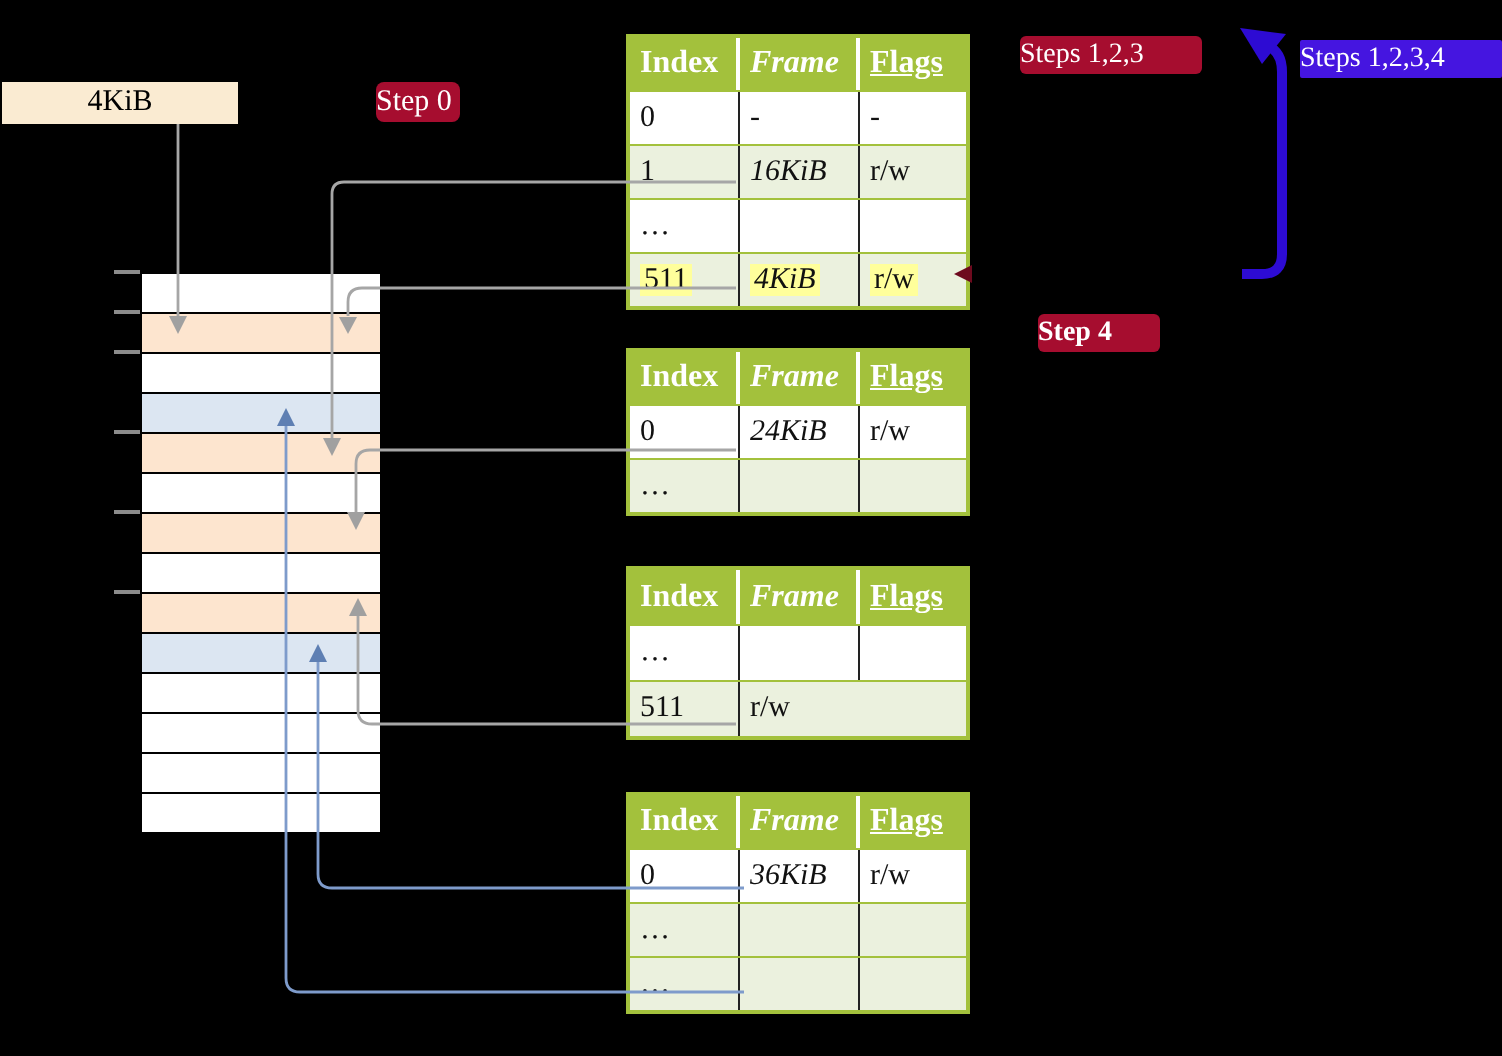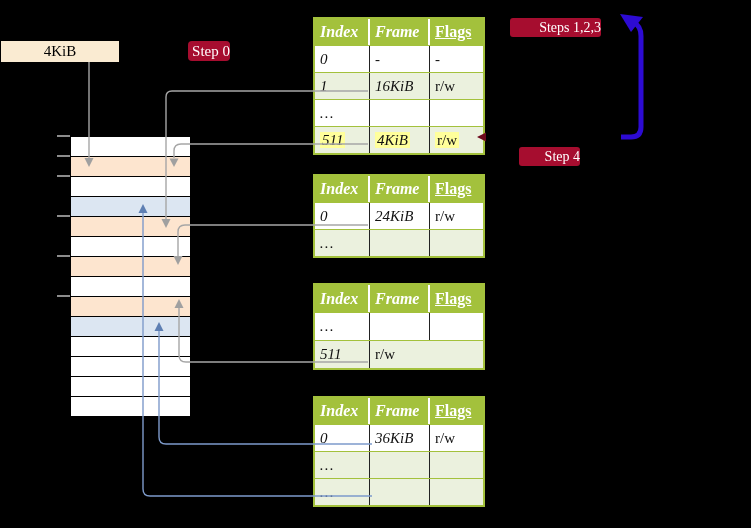--- a/index.html
+++ b/index.html
@@ -4,68 +4,69 @@
 <style>
   html,body{margin:0;padding:0;background:#000;}
   .stage{position:relative;width:751px;height:528px;background:#000;
          font-family:"Liberation Serif", serif;overflow:hidden;}
 
   
   .size-label{position:absolute;left:1px;top:41px;width:118px;height:21px;
     line-height:21px;text-align:center;background:#FAEBD2;color:#000;font-size:15px;}
 
   
-  .badge{position:absolute;color:#fff;text-align:right;white-space:nowrap;}
+  .badge{position:absolute;color:#fff;text-align:left;white-space:nowrap;}
   .b-step0{left:188px;top:41px;width:42px;height:20px;line-height:20px;
     background:#A60D2F;border-radius:4px;font-size:15px;}
   .b-s123{left:510px;top:18px;width:91px;height:19px;line-height:19px;
     background:#A60D2F;border-radius:3px;font-size:14px;}
   .b-s1234{left:650px;top:20px;width:101px;height:19px;line-height:19px;
     background:#4515E0;border-radius:1px;font-size:14px;}
-  .b-step4{left:519px;top:147px;width:61px;height:19px;line-height:19px;
-    background:#A60D2F;border-radius:3px;font-size:14px;}
+  .b-step4{left:519px;top:157px;width:61px;height:19px;line-height:19px;
+    background:#A60D2F;border-radius:3px;font-size:14px;font-weight:bold;}
 
   
   .mem-col{position:absolute;left:70px;top:136px;width:119px;border:1px solid #000;}
   .mrow{height:19px;border-bottom:1px solid #000;}
   .mrow:last-child{border-bottom:none;}
   .mrow.white{background:#FFFFFF;}
   .mrow.peach{background:#FDE5CF;}
   .mrow.blue{background:#DCE6F2;}
 
   
   .tick{position:absolute;left:57px;width:13px;height:2px;background:#8C8C8C;}
 
   
   .tbl{position:absolute;left:313px;width:168px;border:2px solid #A3C13C;background:#fff;}
   .t1{top:17px;} .t2{top:174px;} .t3{top:283px;} .t4{top:396px;}
   .trow{display:flex;height:26px;line-height:26px;}
   .t3 .trow{height:27px;line-height:27px;}
   .trow.shaded{background:#EBF1DE;}
   .trow + .trow{border-top:1px solid #A3C13C;}
   .cell{box-sizing:border-box;padding-left:5px;font-size:15px;color:#111;overflow:hidden;}
-  .cell.c0{width:55px;font-style:italic;} .cell.c1{width:60px;font-style:italic;} .cell.c2{width:53px;}
+  .cell.c0{width:55px;} .cell.c1{width:60px;font-style:italic;} .cell.c2{width:53px;}
   .trow:not(.thead) .cell.c0,.trow:not(.thead) .cell.c1{border-right:1px solid #222;}
   .thead{background:#A3C13C;}
   .thead .cell{color:#fff;font-weight:bold;font-size:16px;border-right:2px solid #fff;}
   .thead .cell.c2{border-right:none;text-decoration:underline;}
   .hl{background:#FFFF9B;padding:0 2px;}
 
   
   .overlay{position:absolute;left:0;top:0;pointer-events:none;}
 </style>
 </head>
 <body>
 
 <div class="stage">
 
   <div class="size-label">4KiB</div>
 
   <div class="badge b-step0">Step 0</div>
   <div class="badge b-s123">Steps 1,2,3</div>
+  <div class="badge b-s1234">Steps 1,2,3,4</div>
   <div class="badge b-step4">Step 4</div>
 
   <div class="mem-col">
       <div class="mrow white"></div>
       <div class="mrow peach"></div>
       <div class="mrow white"></div>
       <div class="mrow blue"></div>
       <div class="mrow peach"></div>
       <div class="mrow white"></div>
       <div class="mrow peach"></div>

